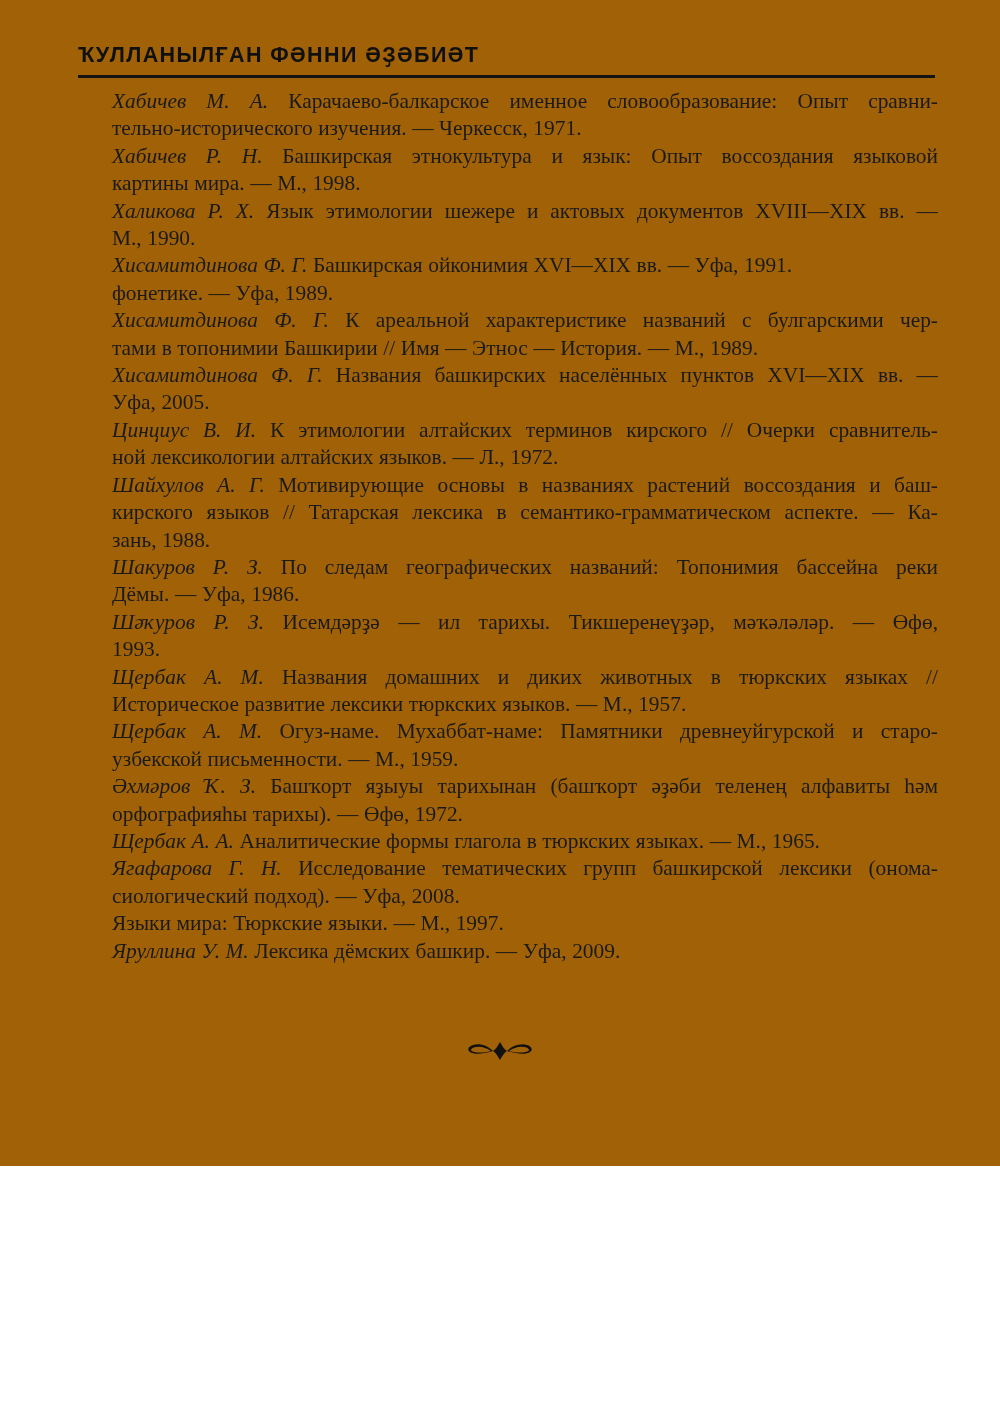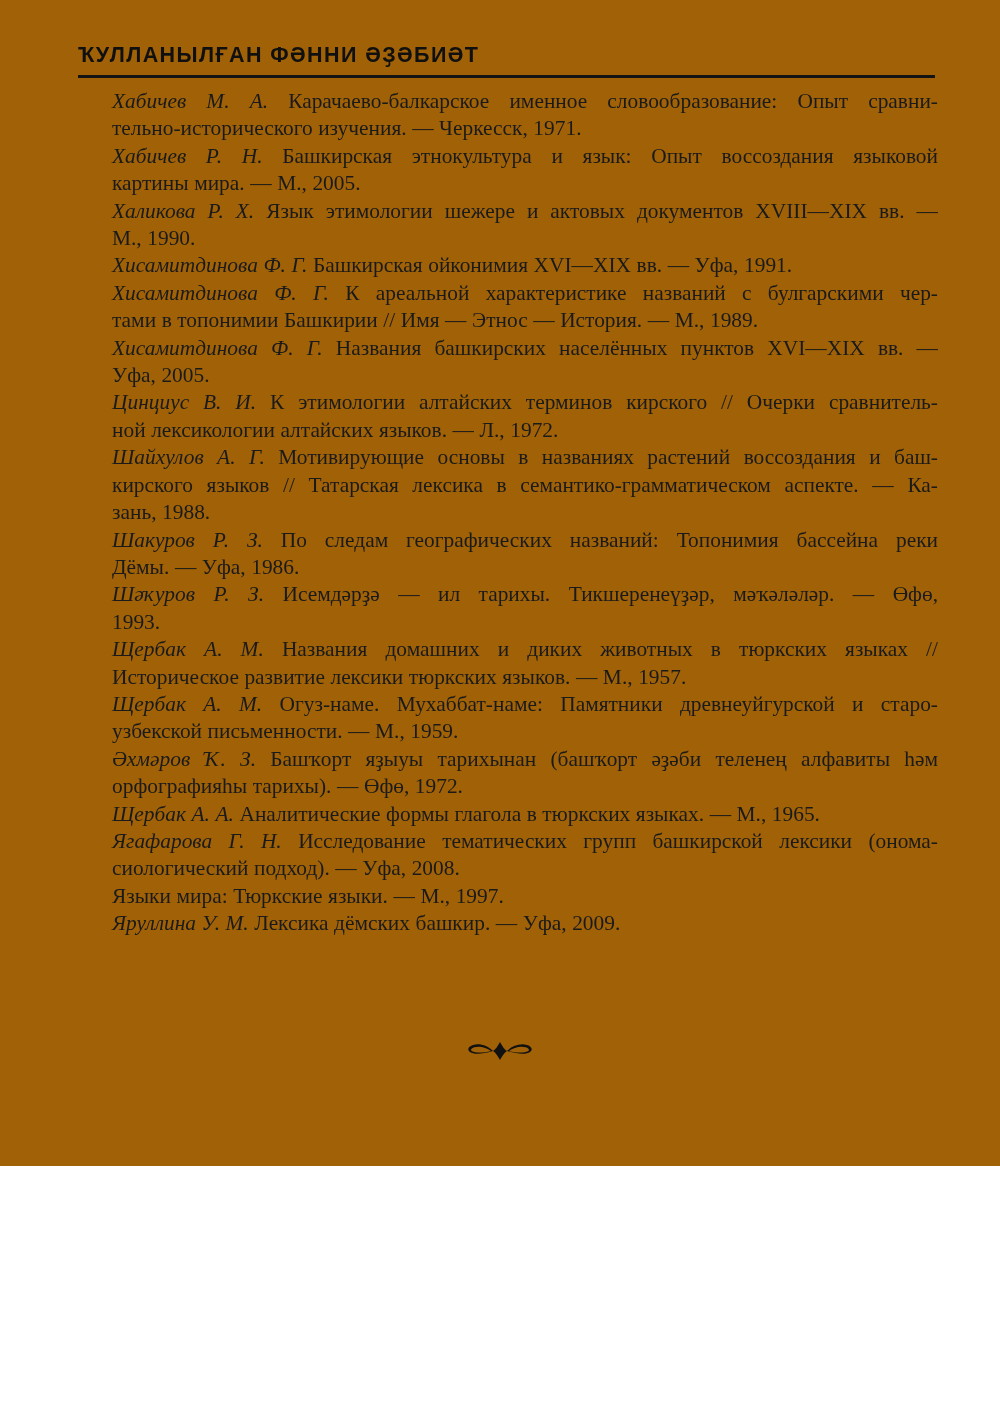--- a/index.html
+++ b/index.html
@@ -93,30 +93,31 @@
     <div class="header-rule"></div>
   </div>
 
   <div class="biblio">
       <p class="entry">
         <span class="ln-just ln-first"><span class="author">Хабичев М. А.</span> <span>Карачаево-балкарское именное словообразование: Опыт сравни-</span></span>
         <span class="ln-just ln-last"><span>тельно-исторического изучения.  —  Черкесск, 1971.</span></span>
       </p>
       <p class="entry">
         <span class="ln-just ln-first"><span class="author">Хабичев Р. Н.</span> <span>Башкирская этнокультура и язык: Опыт воссоздания языковой</span></span>
-        <span class="ln-just ln-last"><span>картины мира.  —  М., 2005.</span></span>
+        <span class="ln-just ln-last"><span>картины мира.  —  М., 1998.</span></span>
       </p>
       <p class="entry">
         <span class="ln-just ln-first"><span class="author">Халикова Р. Х.</span> <span>Язык этимологии шежере и актовых документов XVIII—XIX вв.  —</span></span>
         <span class="ln-just ln-last"><span>М., 1990.</span></span>
       </p>
       <p class="entry">
         <span class="ln-just ln-first ln-last"><span class="author">Хисамитдинова Ф. Г.</span> <span>Башкирская ойконимия XVI—XIX вв.  —  Уфа, 1991.</span></span>
       </p>
       <p class="entry">
+        <span class="ln-just ln-last"><span>фонетике.  —  Уфа, 1989.</span></span>
       </p>
       <p class="entry">
         <span class="ln-just ln-first"><span class="author">Хисамитдинова Ф. Г.</span> <span>К ареальной характеристике названий с булгарскими чер-</span></span>
         <span class="ln-just ln-last"><span>тами в топонимии Башкирии // Имя  —  Этнос  —  История.  —  М., 1989.</span></span>
       </p>
       <p class="entry">
         <span class="ln-just ln-first"><span class="author">Хисамитдинова Ф. Г.</span> <span>Названия башкирских населённых пунктов XVI—XIX вв.  —</span></span>
         <span class="ln-just ln-last"><span>Уфа, 2005.</span></span>
       </p>
       <p class="entry">

